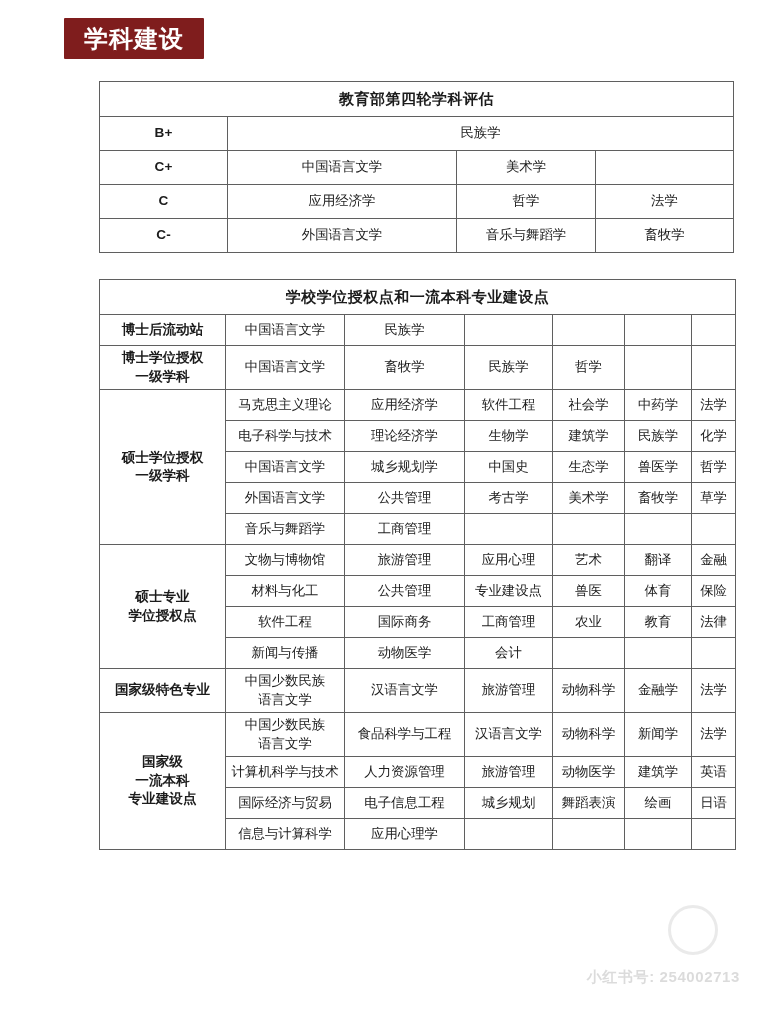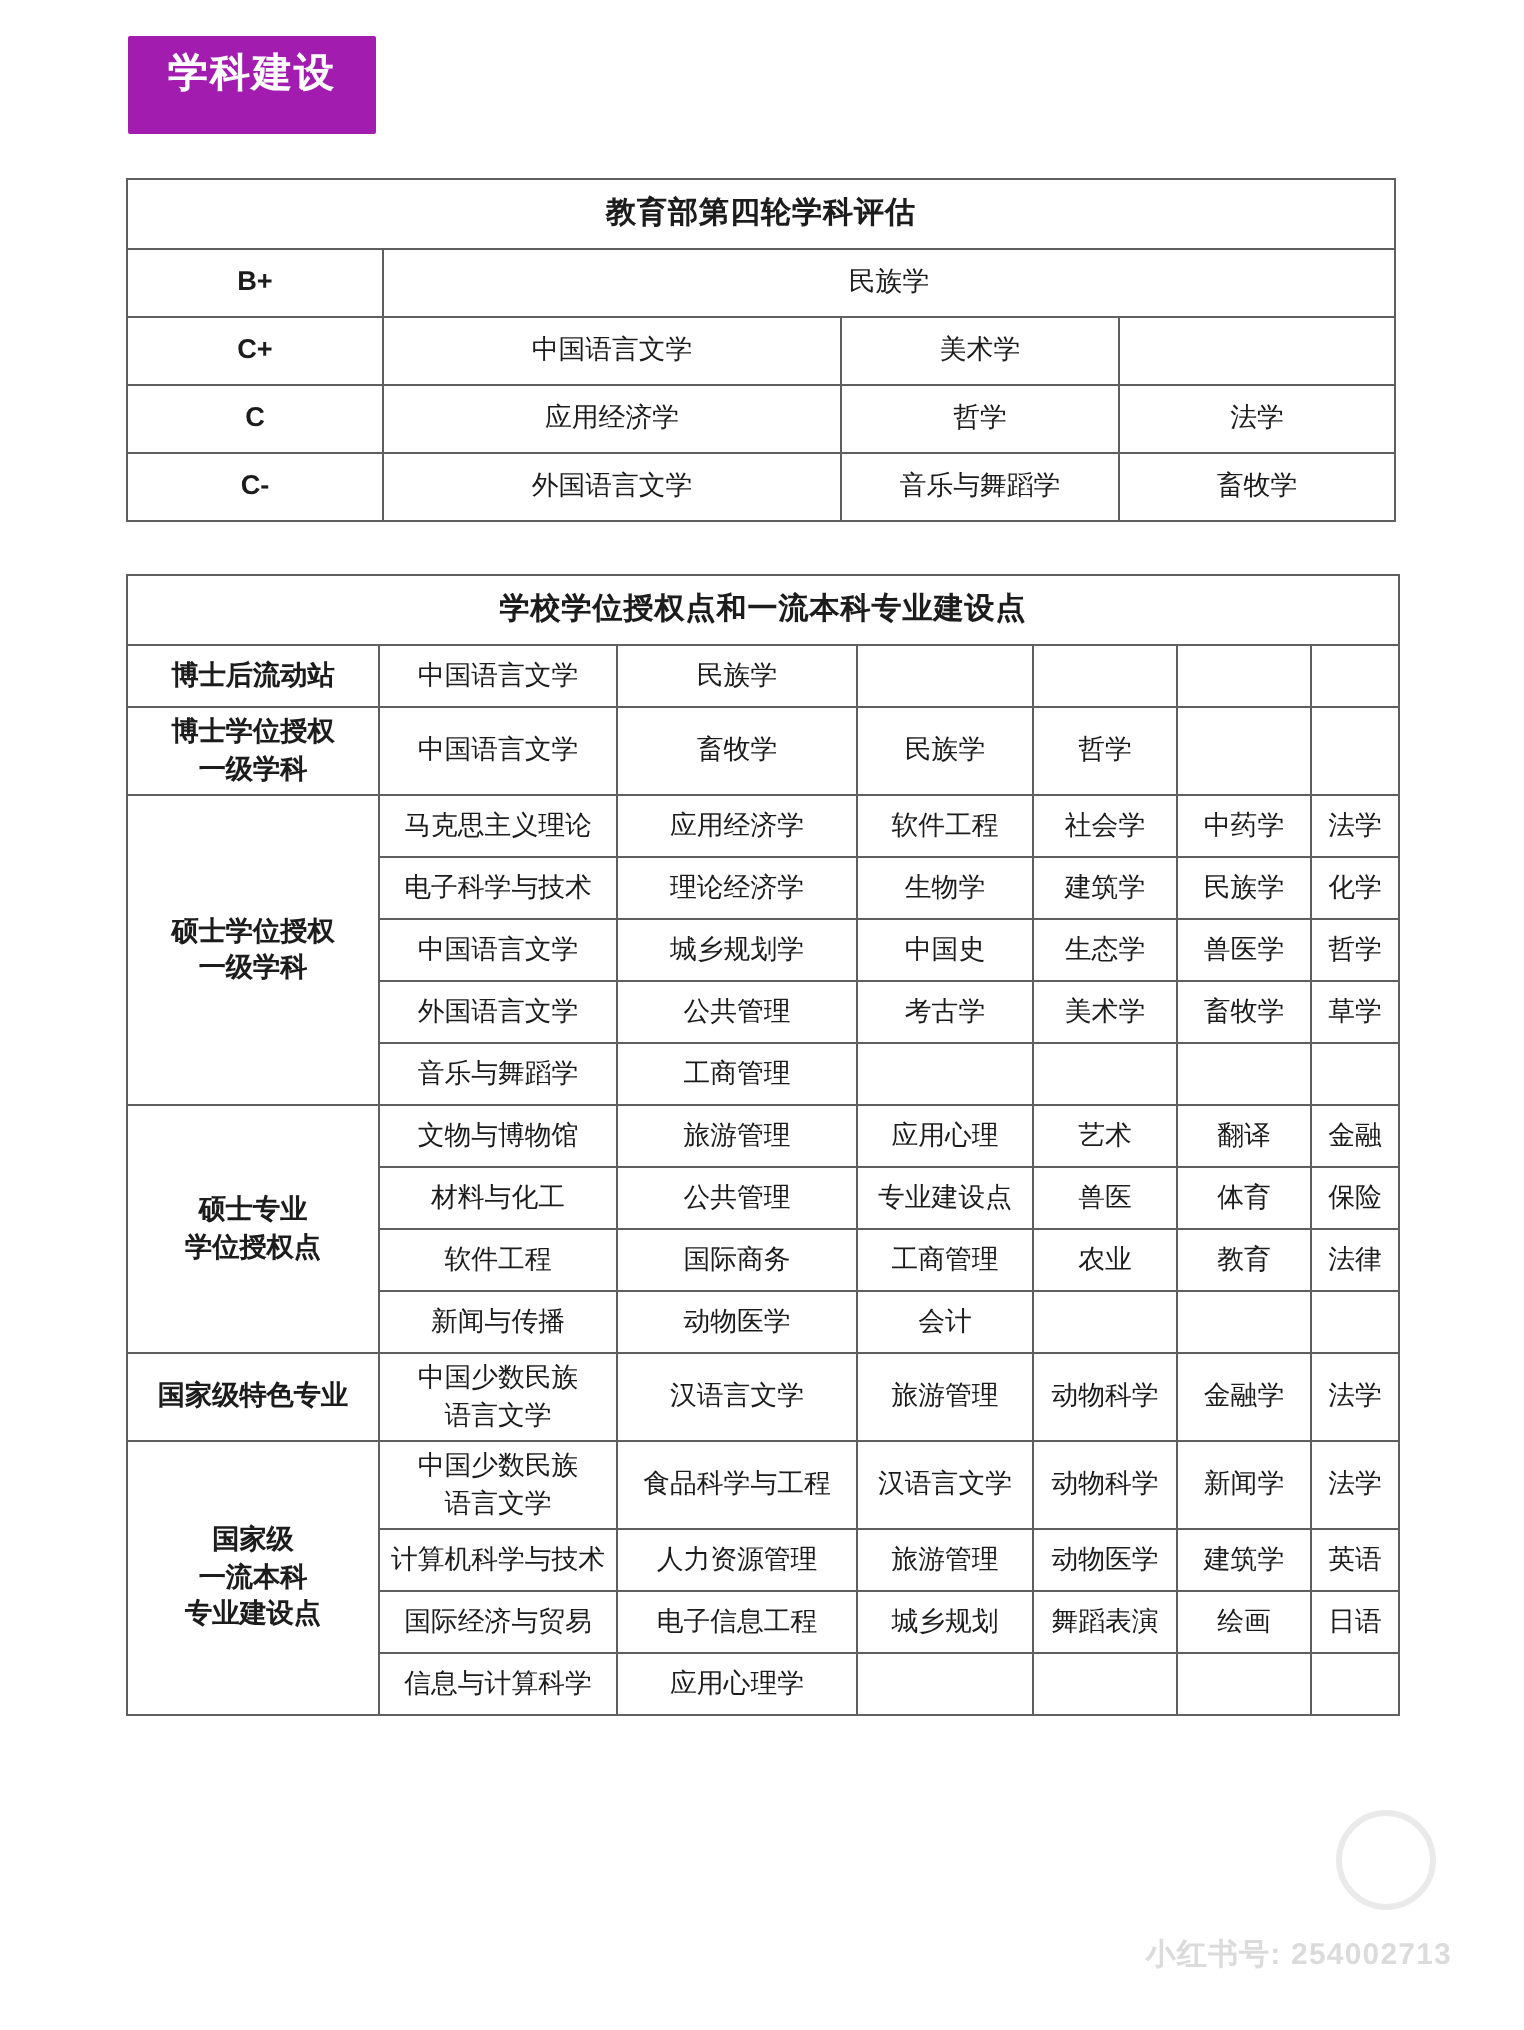--- a/index.html
+++ b/index.html
@@ -22,44 +22,44 @@
     height: 1015px;
     box-sizing: border-box;
   }
 
   
   .badge-row {
     padding: 18px 0 0 64px;
   }
   .badge {
     display: inline-block;
-    background: #a21caf;
+    background: #7f1d1d;
     color: #ffffff;
-    font-size: 20px;
+    font-size: 24px;
     font-weight: bold;
     letter-spacing: 1px;
-    padding: 9px 20px 20px 20px;
+    padding: 9px 20px 8px 20px;
     line-height: 1;
     border-radius: 1px;
   }
 
   
   .intro {
     margin: 16px 56px 0 52px;
     font-size: 14.2px;
     line-height: 2.07;
     text-align: justify;
     text-justify: inter-ideograph;
     text-indent: 2em;
     color: #1f1f1f;
     letter-spacing: 0.2px;
   }
 
   
-  .tbl-wrap { padding: 0 64px 0 63px; }
+  .tbl-wrap { padding: 0 64px 0 63px; margin-left: 36px; }
   .tbl-wrap.first { margin-top: 22px; }
   .tbl-wrap.second { margin-top: 26px; }
 
   table.grid {
     border-collapse: collapse;
     width: 634px;
     table-layout: fixed;
     background: #fff;
   }
   table.grid td, table.grid th {
@@ -89,21 +89,21 @@
   
   .t2 td { height: 31px; }
   .t2 td.tall { height: 44px; }
   .t2 td.rowhead { font-size: 13.6px; }
 
   .two-line { line-height: 1.45; }
 
   
   .watermark {
     position: absolute;
-    right: 36px;
+    right: 22px;
     bottom: 28px;
     display: flex;
     align-items: flex-start;
     gap: 7px;
     opacity: 0.30;
     pointer-events: none;
   }
   .watermark .wm-text {
     font-size: 15px;
     color: #8c8c8c;

